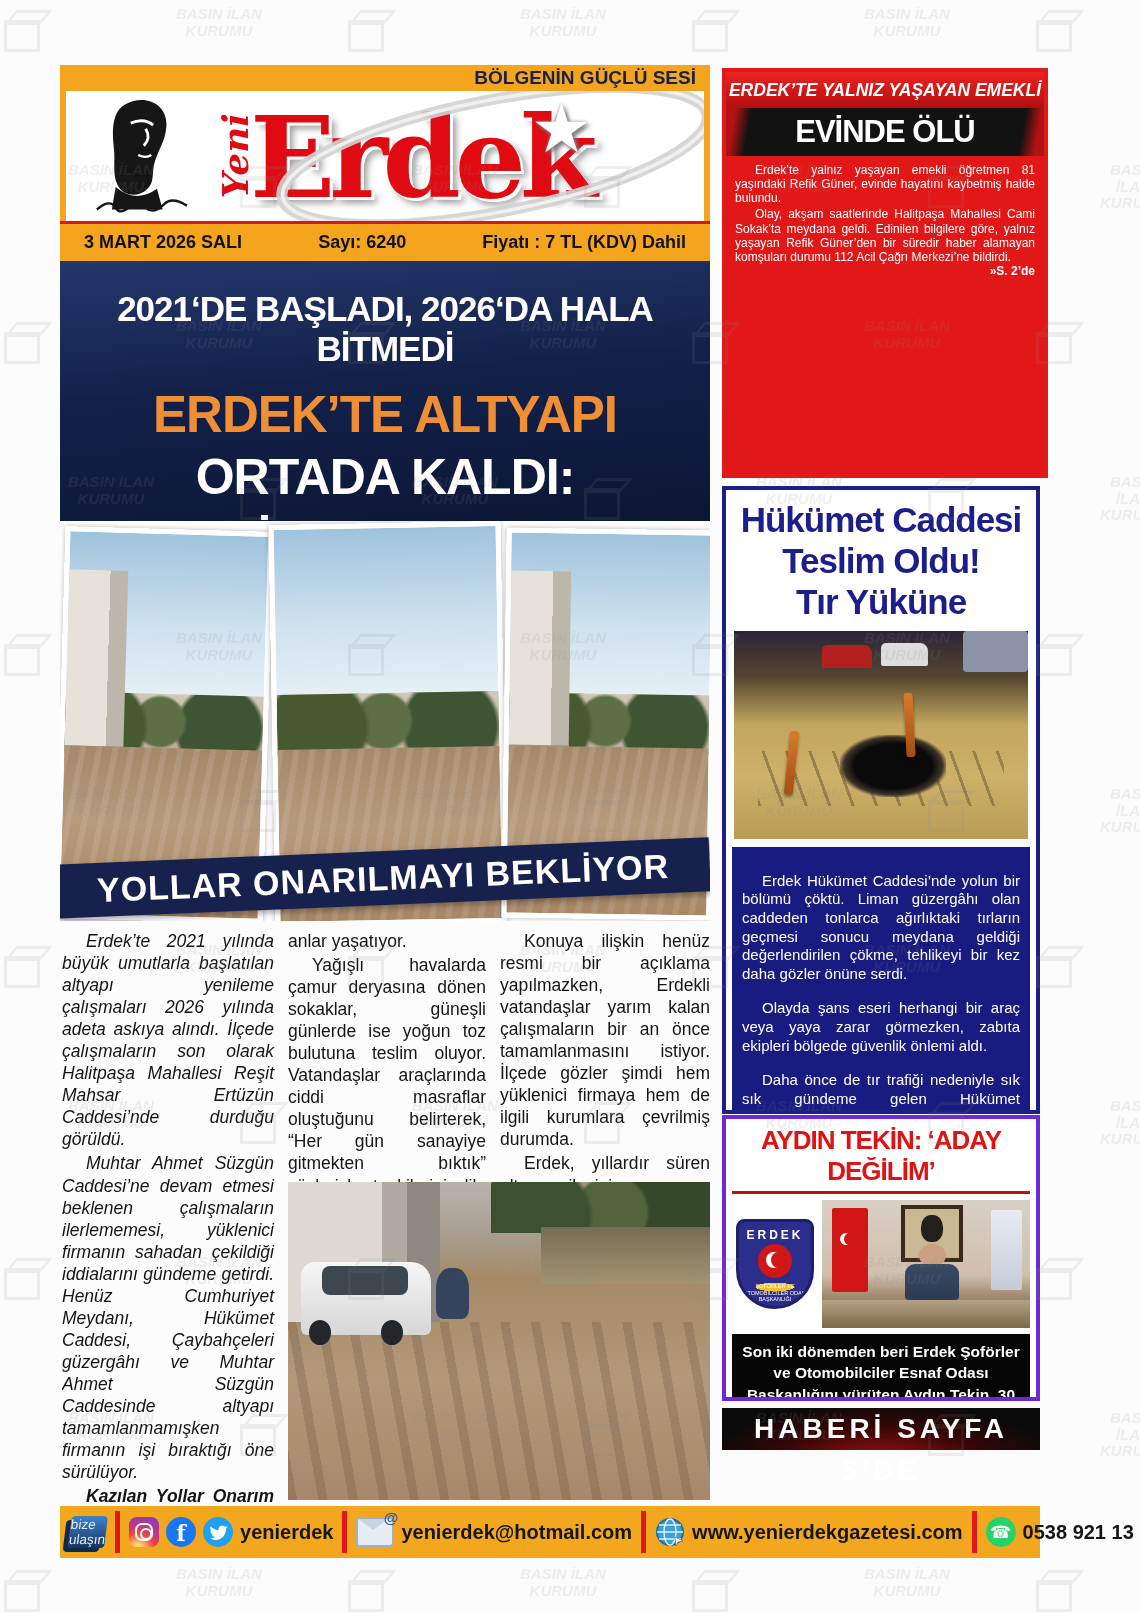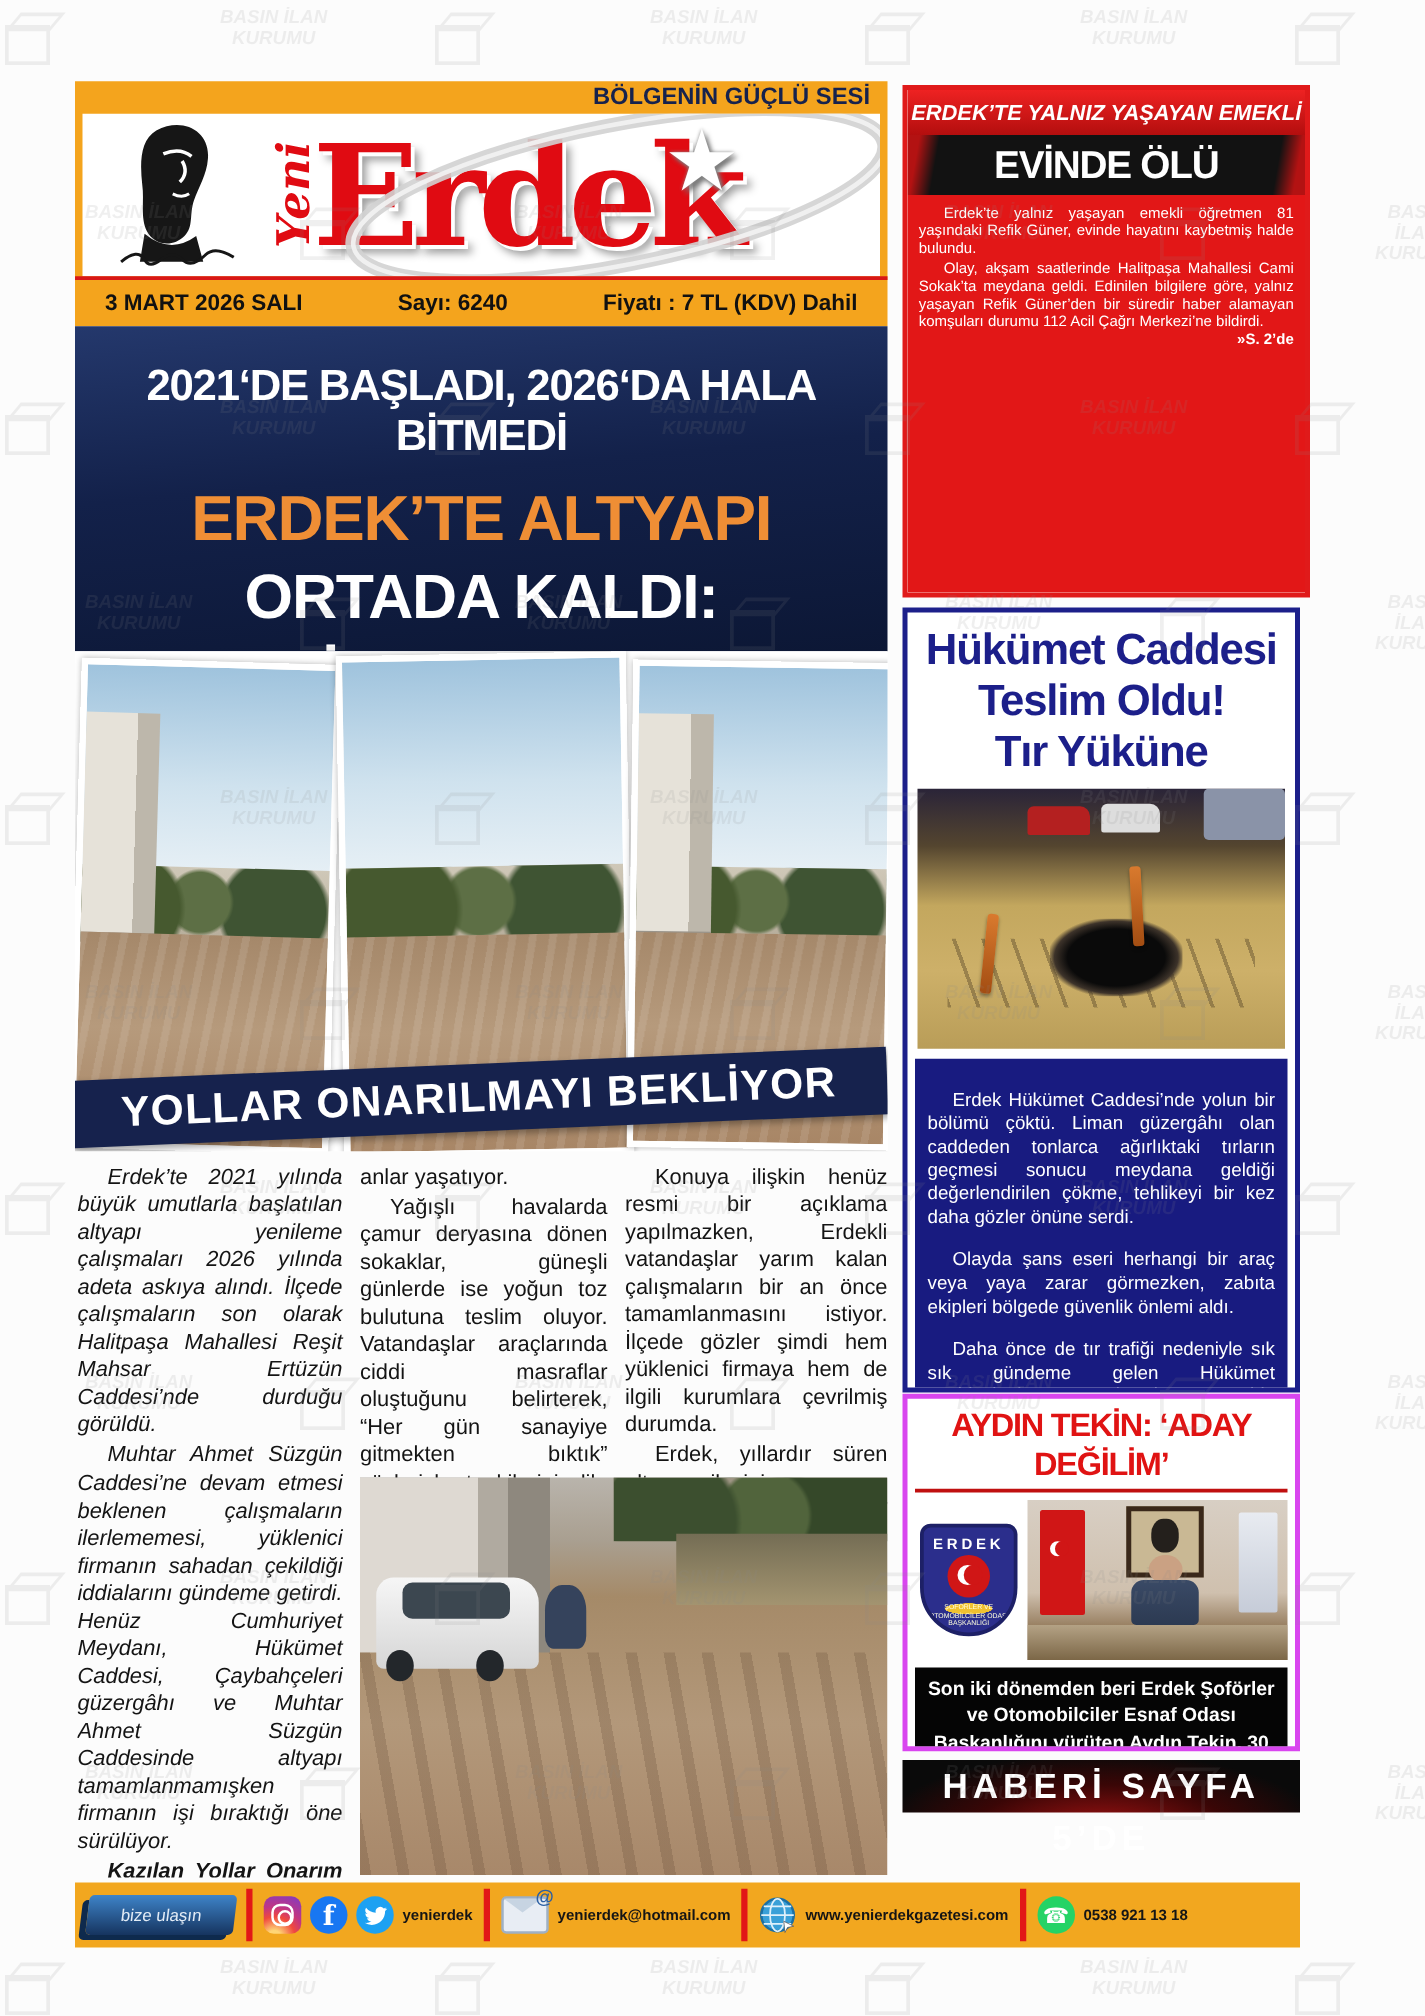--- a/index.html
+++ b/index.html
@@ -154,21 +154,21 @@
       background:linear-gradient(180deg,#d97a2e,#a34d12);border-radius:3px;box-shadow:0 2px 3px rgba(0,0,0,.4);}
   .nb-bol1{left:18%;top:48%;transform:rotate(6deg);}
   .nb-bol2{left:58%;top:30%;transform:rotate(-3deg);}
   .nb-crack{position:absolute;left:8%;right:8%;top:58%;height:26%;
       background:repeating-linear-gradient(70deg,rgba(60,45,25,.35) 0 3px,transparent 3px 22px);}
   .sb-text{background:#181b80;color:#fff;font-size:15px;line-height:1.24;text-align:justify;
       margin-top:8px;padding:9px 10px;overflow:hidden;}
   .sb-text p{margin:16px 0 2px;text-indent:20px;}
 
   
-  .storyC{left:722px;top:1115px;width:318px;height:286px;border:4px solid #d946ef;background:#fff;
+  .storyC{left:722px;top:1115px;width:318px;height:286px;border:4px solid #6d28d9;background:#fff;
       padding:6px;box-sizing:border-box;overflow:hidden;}
   .sc-head{color:#e01313;font-weight:bold;font-size:26px;text-align:center;letter-spacing:-1px;
       border-bottom:3px solid #c01010;padding-bottom:4px;margin-bottom:6px;}
   .sc-row{display:flex;height:128px;}
   .sc-badge{flex:0 0 86px;display:flex;align-items:center;justify-content:center;}
   .badge{position:relative;width:72px;height:84px;background:#2b2e8c;border:3px solid #1d2066;
       border-radius:10px 10px 46px 46px;color:#fff;text-align:center;overflow:hidden;}
   .badge-top{font-weight:bold;font-size:12px;letter-spacing:3px;margin-top:6px;}
   .badge-circ{position:absolute;left:50%;top:46%;width:34px;height:34px;margin:-17px 0 0 -17px;
       border-radius:50%;background:#d01616;}
@@ -198,21 +198,21 @@
 
   .pointer{left:722px;top:1408px;width:318px;height:42px;color:#fff;font-weight:bold;font-size:28px;
       letter-spacing:4px;text-align:center;line-height:42px;
       background:radial-gradient(ellipse at 50% 130%,#a11212 0%,#3a0606 45%,#0a0a0a 78%);}
 
   
   .footer{left:60px;top:1506px;width:980px;height:52px;background:#f2a71f;display:flex;
       align-items:center;padding:0 10px;box-sizing:border-box;gap:9px;}
   .fsep{width:5px;height:42px;background:#e21717;flex:0 0 auto;}
   .fgroup{display:flex;align-items:center;gap:7px;flex:0 0 auto;}
-  .flabel{font-weight:bold;font-size:12px;color:#151515;white-space:nowrap;}
+  .flabel{font-weight:bold;font-size:20px;color:#151515;white-space:nowrap;}
   .ribbon{position:relative;width:118px;height:32px;transform:skewX(-7deg);border-radius:4px;
       background:linear-gradient(180deg,#3e84c9,#16345f);display:flex;align-items:center;
       justify-content:center;color:#e3ecf6;font-size:13.5px;box-shadow:-5px 4px 0 #0e2a4d;}
   .ic{width:30px;height:30px;border-radius:50%;flex:0 0 auto;position:relative;
       display:flex;align-items:center;justify-content:center;}
   .ic-ig{border-radius:8px;background:radial-gradient(circle at 28% 110%,#ffd676 0 14%,#f0483e 42%,#c13584 62%,#8a3ab9 92%);}
   .ic-ig::before{content:"";position:absolute;inset:6px;border:2.5px solid #fff;border-radius:7px;}
   .ic-ig::after{content:"";position:absolute;left:11px;top:11px;width:8px;height:8px;
       border:2.5px solid #fff;border-radius:50%;}
   .ic-fb{background:#1877f2;color:#fff;font-family:"DejaVu Serif",serif;font-weight:bold;font-size:22px;}

